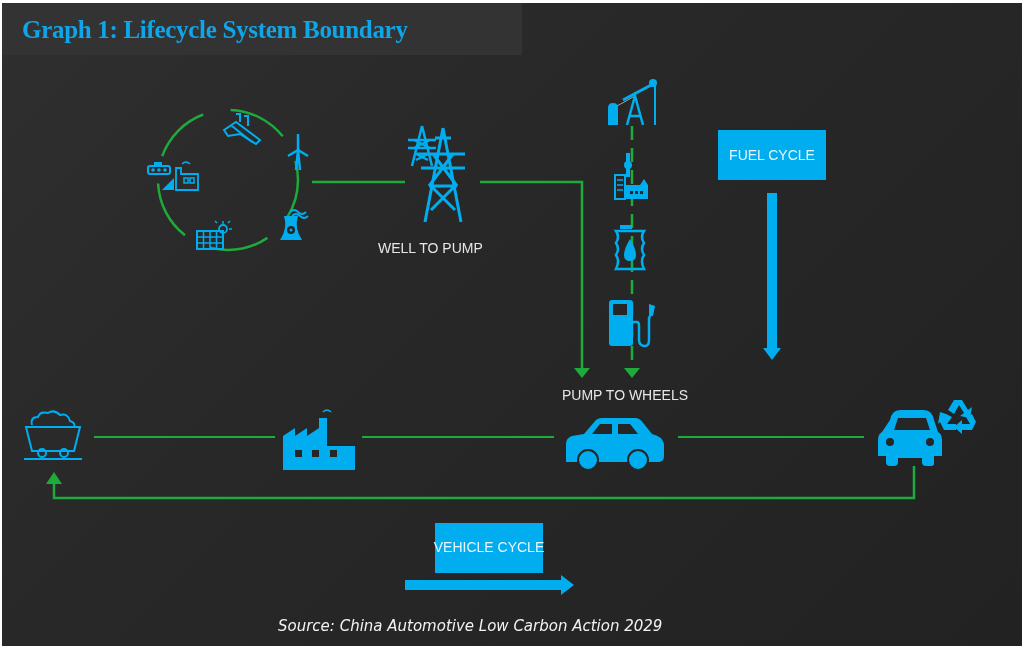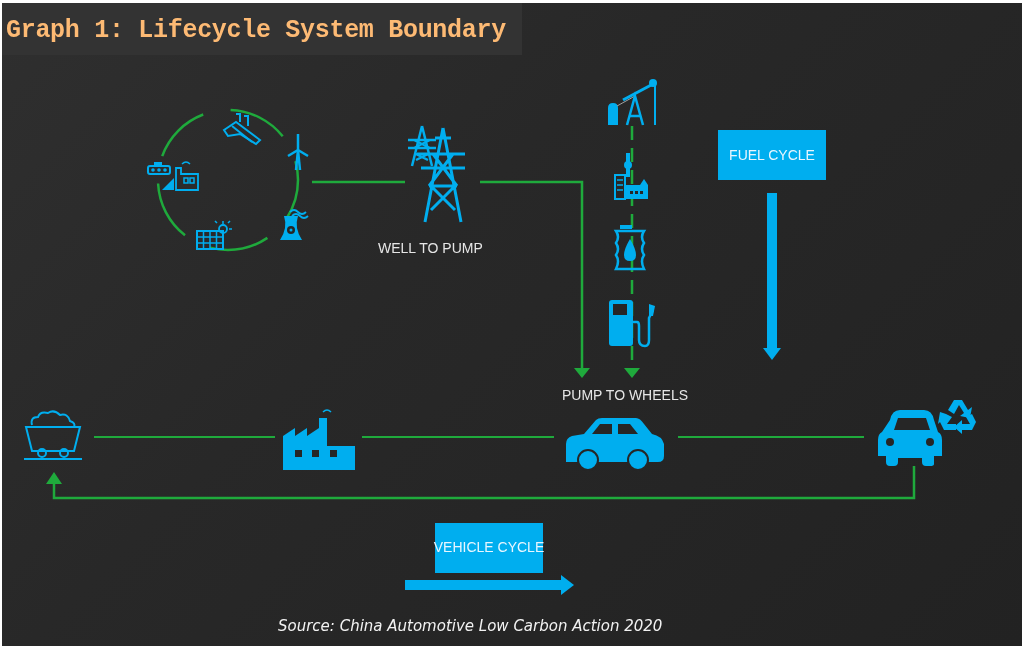--- a/index.html
+++ b/index.html
@@ -6,23 +6,23 @@
   body { width: 1024px; height: 651px; position: relative; overflow: hidden; }
   #canvas {
     position: absolute; left: 2px; top: 3px; width: 1020px; height: 643px;
     background: linear-gradient(135deg, #2f2f2f 0%, #282828 40%, #222222 100%);
   }
   #title-box {
     position: absolute; left: 2px; top: 3px; width: 520px; height: 52px;
     background: #333333;
   }
   #title {
-    position: absolute; left: 4px; top: 13px;
-    font-family: Liberation Mono, monospace; font-weight: bold; font-size: 25px;
-    color: #fdba74; letter-spacing: -0.3px; white-space: nowrap;
+    position: absolute; left: 20px; top: 13px;
+    font-family: Liberation Serif, serif; font-weight: bold; font-size: 25px;
+    color: #0ea5e9; letter-spacing: -0.3px; white-space: nowrap;
   }
   svg#diagram { position: absolute; left: 0; top: 0; }
   .lbl { font-family: "Liberation Sans", sans-serif; font-size: 14px; fill: #e6e6e6; }
   .box-lbl { font-family: "Liberation Sans", sans-serif; font-size: 14px; fill: #e8f6ff; }
   #source {
     position: absolute; left: 278px; top: 617px;
     font-family: "DejaVu Sans", sans-serif; font-style: italic; font-size: 15px;
     color: #f2f2f2; white-space: nowrap;
   }
 </style>
@@ -204,13 +204,13 @@
   <g>
     <rect x="435" y="523" width="108" height="50" fill="#00aeef"></rect>
     <text x="489" y="552" text-anchor="middle" class="box-lbl">VEHICLE CYCLE</text>
   </g>
   <g>
     <rect x="405" y="580" width="158" height="10" fill="#00aeef"></rect>
     <path d="M561,575 L574,585 L561,595 Z" fill="#00aeef"></path>
   </g>
 </svg>
 
-<div id="source">Source: China Automotive Low Carbon Action 2020</div>
+<div id="source">Source: China Automotive Low Carbon Action 2029</div>
 
 </body></html>

